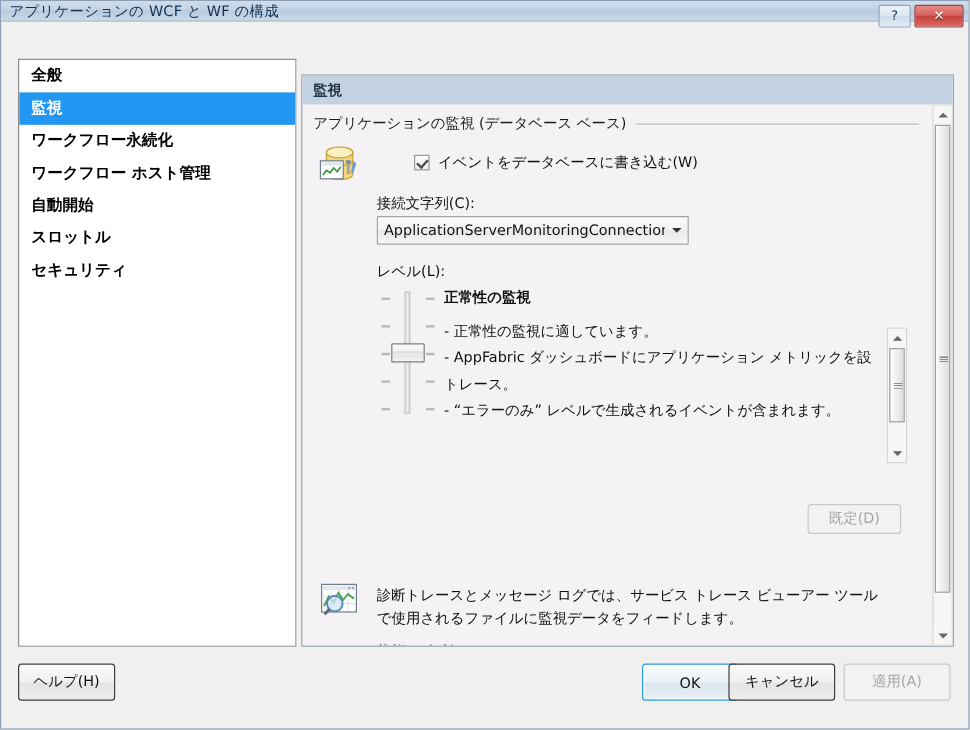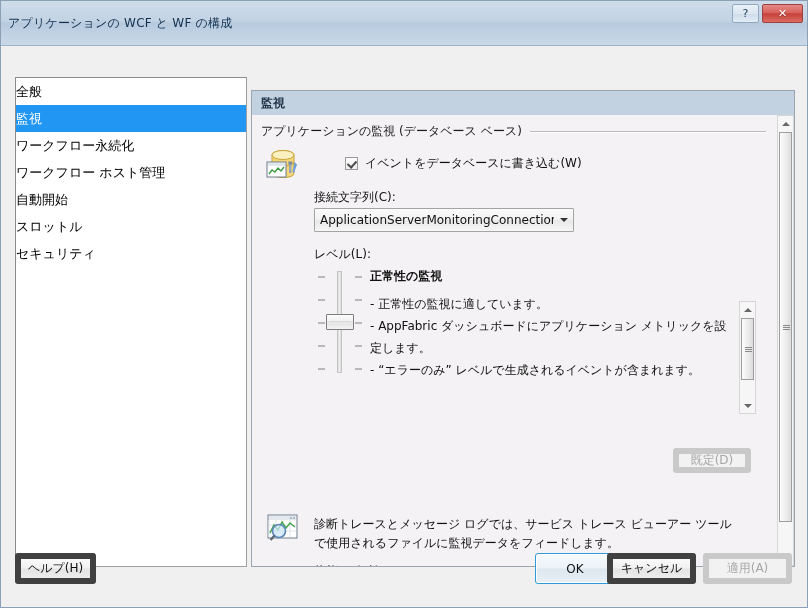--- a/index.html
+++ b/index.html
@@ -20,21 +20,21 @@
     width: 808px; height: 608px;
     background: #f0f0f0;
     border: 1px solid #8ba0b5;
     box-sizing: border-box;
     display: flex;
     flex-direction: column;
   }
 
   
   .titlebar {
-    height: 45px;
+    height: 17px;
     background: linear-gradient(to bottom, #cfdcea 0%, #c2d3e4 45%, #b7cade 50%, #c9d9e8 100%);
     border-bottom: 1px solid #9db3c8;
     display: flex;
     align-items: center;
     padding-left: 7px;
     box-sizing: border-box;
     position: relative;
     flex: none;
   }
   .title-text {
@@ -82,25 +82,26 @@
     background: #ffffff;
     border: 1px solid #a0a0a0;
     border-top-color: #8c8c8c;
     border-left-color: #8c8c8c;
     box-sizing: border-box;
     overflow: hidden;
   }
   .nav-item {
     height: 27px;
     line-height: 27px;
-    padding-left: 0;
+    padding-left: 10px;
     font-size: 13px;
     color: #000;
     white-space: nowrap;
     box-sizing: border-box;
+    font-weight: bold;
   }
   .nav-item.selected {
     background: #2196f3;
     color: #ffffff;
   }
 
   
   .content {
     position: absolute;
     left: 250px; top: 44px;
@@ -309,21 +310,21 @@
   }
   .sb-grip {
     position: absolute;
     left: 3px;
     width: 7px; height: 5px;
     background: repeating-linear-gradient(to bottom,#8a8a8a 0 1px,transparent 1px 2px);
   }
 
   
   .btn {
-    border: 6px solid #404040;
+    border: 1px solid #404040;
     border-radius: 3px;
     background: linear-gradient(to bottom,#fafafa 0%, #f1f1f1 47%, #e4e4e4 53%, #ececec 100%);
     font-size: 12px;
     color: #111;
     display: flex;
     align-items: center;
     justify-content: center;
     box-sizing: border-box;
     white-space: nowrap;
   }
@@ -431,21 +432,21 @@
           <div class="tick" style="left:39px; top:78px;"></div>
           <div class="tick" style="left:2px;  top:101px;"></div>
           <div class="tick" style="left:39px; top:101px;"></div>
           <div class="slider-thumb" style="top:47px;"></div>
         </div>
 
         <div class="desc" style="left:118px; top:150px; width:360px;">
           <div class="desc-title">正常性の監視</div>
           <div class="desc-line">- 正常性の監視に適しています。</div>
           <div class="desc-line">- AppFabric ダッシュボードにアプリケーション メトリックを設</div>
-          <div class="desc-line">定します。</div>
+          <div class="desc-line">トレース。</div>
           <div class="desc-line">- “エラーのみ” レベルで生成されるイベントが含まれます。</div>
         </div>
 
         <div class="sb" style="left:487px; top:186px; height:113px;">
           <div class="sb-arrow up">
               <span class="sb-up-tri"></span>
             </div>
           <div class="sb-thumb" style="top:16px; height:62px;">
             <span class="sb-grip" style="top:28px;"></span>
           </div>

